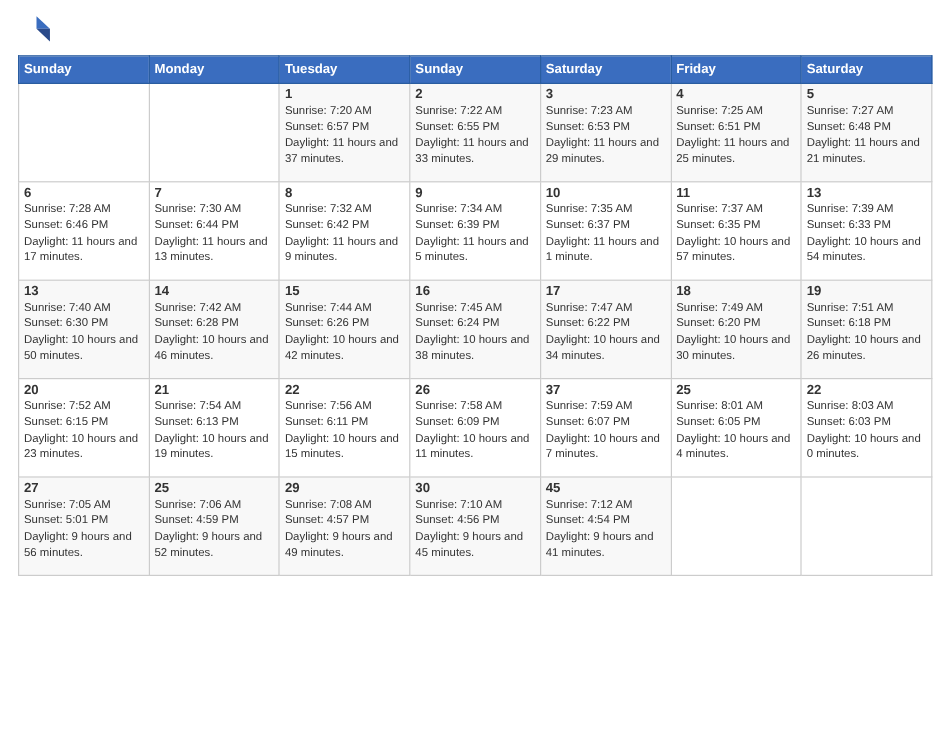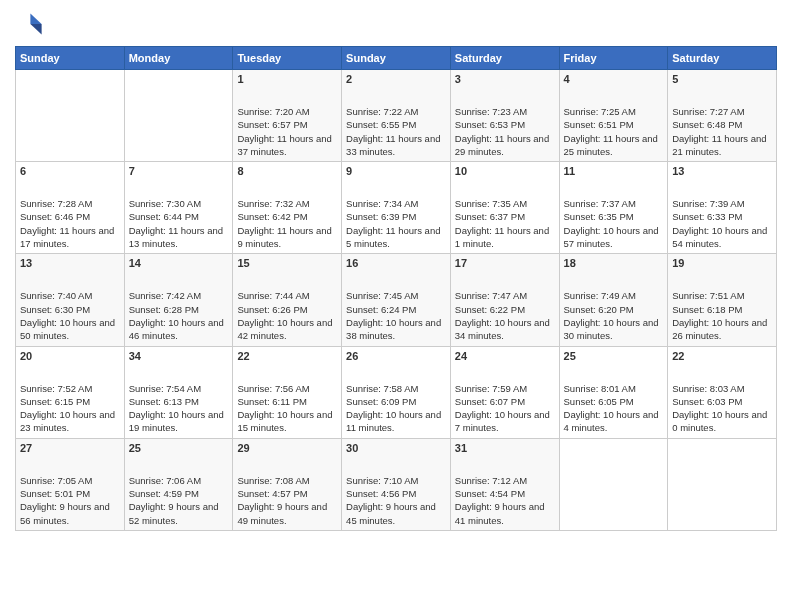--- a/index.html
+++ b/index.html
@@ -80,21 +80,20 @@
       font-weight: bold;
       font-size: 11px;
       color: #333;
       display: block;
       margin-bottom: 1px;
     }
     .day-info {
       color: #333;
       font-size: 9.5px;
       line-height: 1.4;
-      margin-top: 20px;
     }
     .empty-cell {
       background: #fff !important;
     }
   </style>
 </head>
 <body>
 
 <div class="page">
   <div class="header">
@@ -211,33 +210,33 @@
             <span class="day-num">19</span>
             <div class="day-info">Sunrise: 7:51 AM<br>Sunset: 6:18 PM<br>Daylight: 10 hours and 26 minutes.</div>
           </td>
         </tr>
         <tr>
           <td>
             <span class="day-num">20</span>
             <div class="day-info">Sunrise: 7:52 AM<br>Sunset: 6:15 PM<br>Daylight: 10 hours and 23 minutes.</div>
           </td>
           <td>
-            <span class="day-num">34</span>
+            <span class="day-num">21</span>
             <div class="day-info">Sunrise: 7:54 AM<br>Sunset: 6:13 PM<br>Daylight: 10 hours and 19 minutes.</div>
           </td>
           <td>
             <span class="day-num">22</span>
             <div class="day-info">Sunrise: 7:56 AM<br>Sunset: 6:11 PM<br>Daylight: 10 hours and 15 minutes.</div>
           </td>
           <td>
             <span class="day-num">26</span>
             <div class="day-info">Sunrise: 7:58 AM<br>Sunset: 6:09 PM<br>Daylight: 10 hours and 11 minutes.</div>
           </td>
           <td>
-            <span class="day-num">24</span>
+            <span class="day-num">37</span>
             <div class="day-info">Sunrise: 7:59 AM<br>Sunset: 6:07 PM<br>Daylight: 10 hours and 7 minutes.</div>
           </td>
           <td>
             <span class="day-num">25</span>
             <div class="day-info">Sunrise: 8:01 AM<br>Sunset: 6:05 PM<br>Daylight: 10 hours and 4 minutes.</div>
           </td>
           <td>
             <span class="day-num">22</span>
             <div class="day-info">Sunrise: 8:03 AM<br>Sunset: 6:03 PM<br>Daylight: 10 hours and 0 minutes.</div>
           </td>
@@ -253,21 +252,21 @@
           </td>
           <td>
             <span class="day-num">29</span>
             <div class="day-info">Sunrise: 7:08 AM<br>Sunset: 4:57 PM<br>Daylight: 9 hours and 49 minutes.</div>
           </td>
           <td>
             <span class="day-num">30</span>
             <div class="day-info">Sunrise: 7:10 AM<br>Sunset: 4:56 PM<br>Daylight: 9 hours and 45 minutes.</div>
           </td>
           <td>
-            <span class="day-num">31</span>
+            <span class="day-num">45</span>
             <div class="day-info">Sunrise: 7:12 AM<br>Sunset: 4:54 PM<br>Daylight: 9 hours and 41 minutes.</div>
           </td>
           <td class="empty-cell"></td>
           <td class="empty-cell"></td>
         </tr>
       </tbody>
   </table>
 </div>
 
 </body></html>

